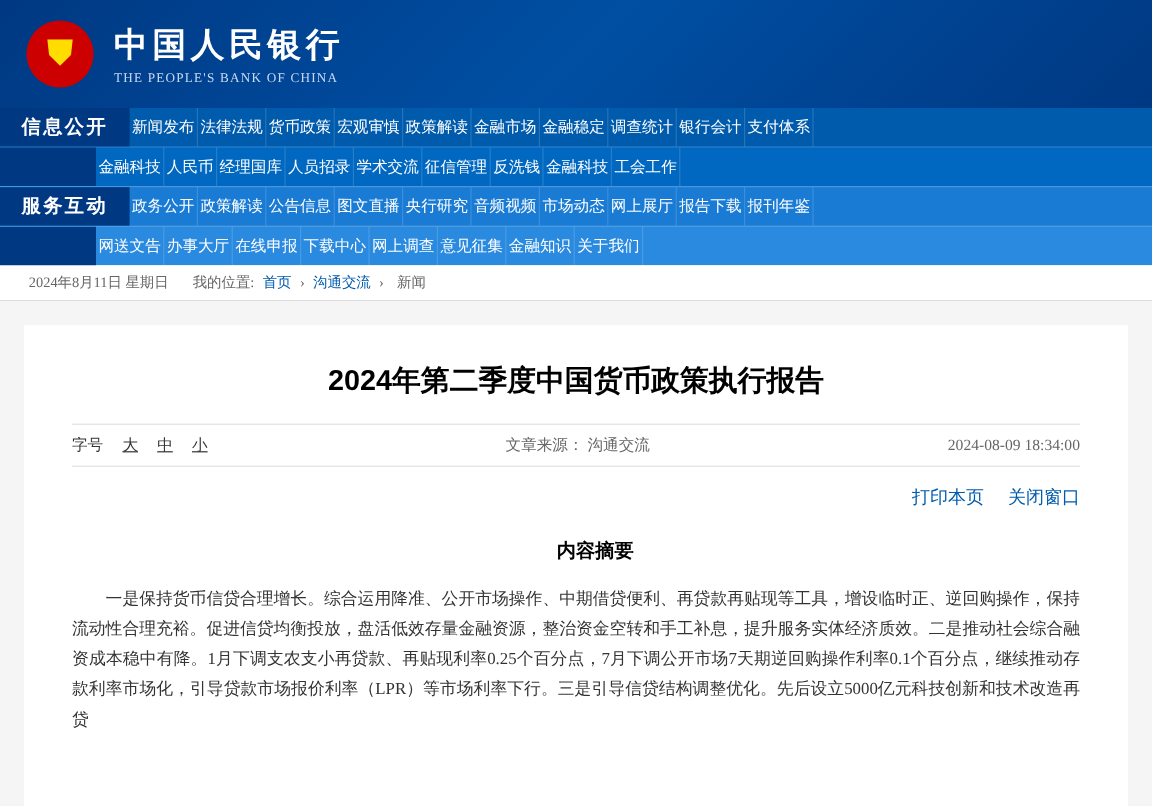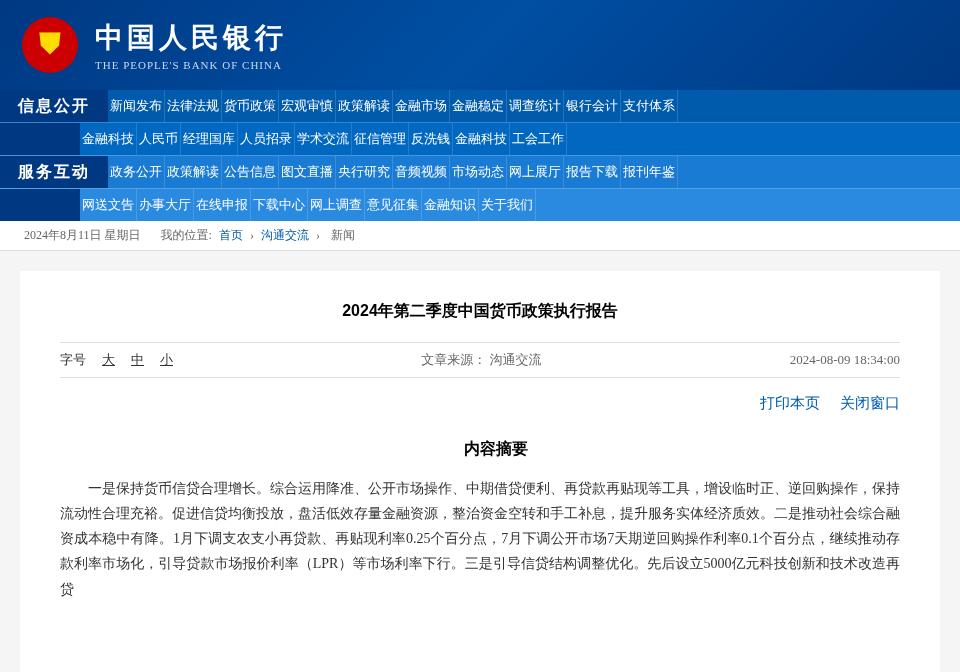--- a/index.html
+++ b/index.html
@@ -99,21 +99,21 @@
       background: #f5f5f5;
       padding: 20px;
     }
     .content-box {
       background: #fff;
       padding: 30px 40px;
       min-height: 500px;
     }
     .article-title {
       text-align: center;
-      font-size: 16px;
+      font-size: 24px;
       font-weight: bold;
       color: #000;
       margin-bottom: 20px;
       font-family: SimHei, '黑体', sans-serif;
     }
     .article-meta {
       display: flex;
       justify-content: space-between;
       align-items: center;
       border-top: 1px solid #e0e0e0;

